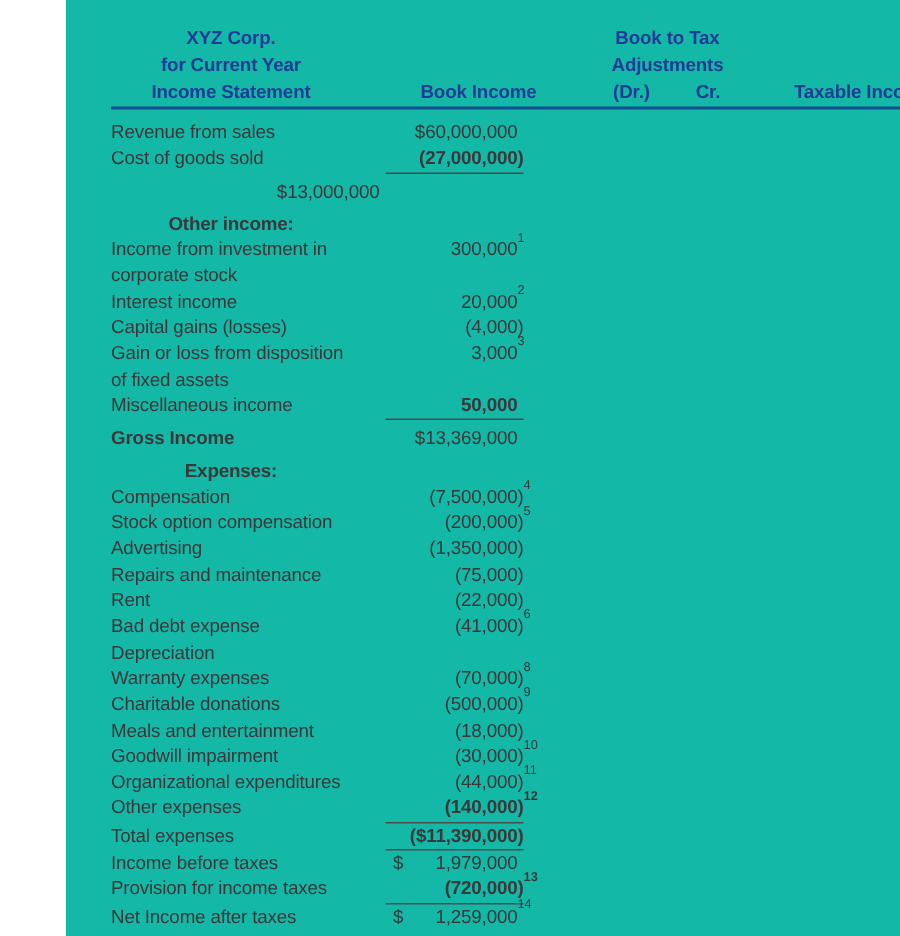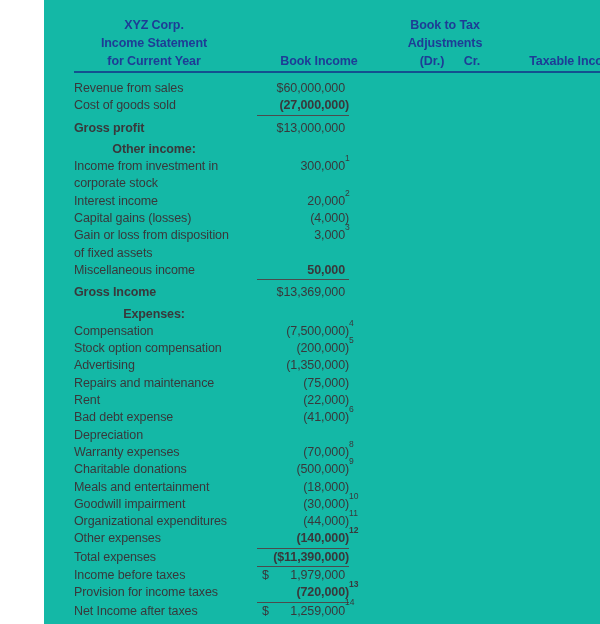--- a/index.html
+++ b/index.html
@@ -7,21 +7,21 @@
     position:relative;width:600px;height:624px;background:#14b8a6;overflow:hidden;
     font-family:"Liberation Sans",sans-serif;
     font-size:12.5px;color:var(--ink,#39383b);letter-spacing:-0.1px;margin-left:44px;
   }
   
   .hdr{position:relative;height:73px;}
   .hdr .h{position:absolute;font-weight:bold;color:var(--blue,#1e3c96);line-height:18px;text-align:center;white-space:nowrap;}
   .title-block{left:30px;top:16px;width:160px;}
   .h-book{left:215px;top:52px;width:120px;}
   .h-adj{left:341px;top:16px;width:120px;}
-  .h-dr{left:358px;top:52px;width:60px;}
+  .h-dr{left:347px;top:52px;width:60px;}
   .h-cr{left:398px;top:52px;width:60px;}
   .h-tax{left:471px;top:52px;width:120px;}
   .rule{position:absolute;left:30px;top:71px;width:556px;height:2px;background:var(--rule,#14508f);}
   
   .tbl{padding:7px 0 0 30px;}
   .row{display:grid;grid-template-columns:183px 92px auto;align-items:start;line-height:17.3px;min-height:17.3px;}
   .row.gap{margin-top:4px;}
   .cell{min-height:1px;}
   .label{white-space:pre-line;}
   .label.b{font-weight:bold;}
@@ -33,22 +33,22 @@
   sup{font-size:8.5px;line-height:0;position:relative;top:-4px;letter-spacing:0;}
 </style>
 </head>
 <body>
 
 <div class="sheet" style="--blue: #1e3c96; --rule: #14508f; --ink: #39383b;">
 
   <div class="hdr">
     <div class="h title-block">
       <div>XYZ Corp.</div>
+      <div>for Current Year</div>
       <div>Income Statement</div>
-      <div>for Current Year</div>
     </div>
     <div class="h h-book">Book Income</div>
     <div class="h h-adj">
       <div>Book to Tax</div>
       <div>Adjustments</div>
     </div>
     <div class="h h-dr">(Dr.)</div>
     <div class="h h-cr">Cr.</div>
     <div class="h h-tax">Taxable Income</div>
     <div class="rule"></div>
@@ -59,21 +59,20 @@
         <div class="cell label">Revenue from sales</div>
         <div class="cell book">$60,000,000</div>
         <div class="cell rest"></div>
       </div>
       <div class="row">
         <div class="cell label">Cost of goods sold</div>
         <div class="cell book ul">(27,000,000<span class="tail">)</span></div>
         <div class="cell rest"></div>
       </div>
       <div class="row gap">
-        <div class="cell label b">Gross profit</div>
         <div class="cell book">$13,000,000</div>
         <div class="cell rest"></div>
       </div>
       <div class="row gap">
         <div class="cell label b center">Other income:</div>
         <div class="cell book"></div>
         <div class="cell rest"></div>
       </div>
       <div class="row">
         <div class="cell label">Income from investment in

